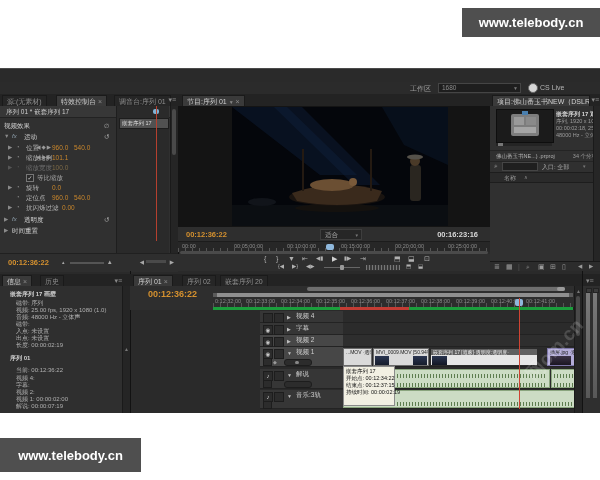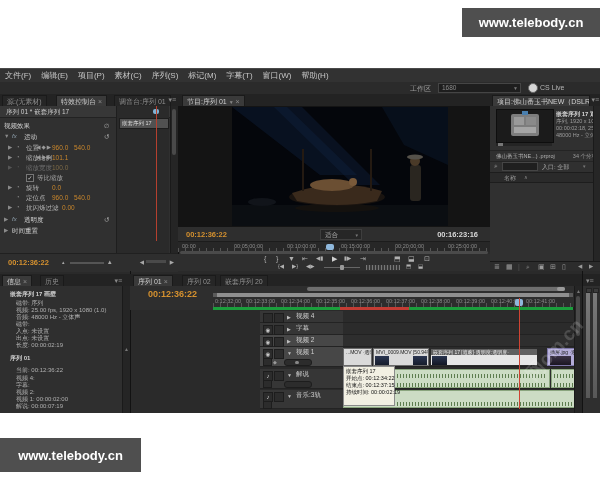--- a/index.html
+++ b/index.html
@@ -45,31 +45,20 @@
 <body>
 
 <div id="screen">
 
   <div class="ab wm" style="left:462px;top:8px;width:138px;height:29px;">
     <span>www.telebody.cn</span>
   </div>
 
   <div id="app">
 
-    <div class="menubar">
-      <span>文件(F)</span>
-      <span>编辑(E)</span>
-      <span>项目(P)</span>
-      <span>素材(C)</span>
-      <span>序列(S)</span>
-      <span>标记(M)</span>
-      <span>字幕(T)</span>
-      <span>窗口(W)</span>
-      <span>帮助(H)</span>
-    </div>
 
     <div class="toolbar">
       <span class="ab txt" style="left:410px;top:2px;font-size:7px;color:#9a9a9a;">工作区</span>
       <div class="ab" style="left:438px;top:1px;width:78px;height:8px;background:#1e1e1e;border:1px solid #454545;color:#8c8c8c;font-size:6.5px;line-height:8px;padding-left:3px;">
         <span>1680</span>
         <span class="ab" style="right:2px;top:0;font-size:5px;color:#777;">▼</span>
       </div>
       <span class="ab" style="left:528px;top:1px;width:8px;height:8px;border-radius:50%;background:#d6d6d6;border:1px solid #666;"></span>
       <span class="ab txt" style="left:540px;top:2px;font-size:7px;color:#b5b5b5;">CS Live</span>
     </div>

